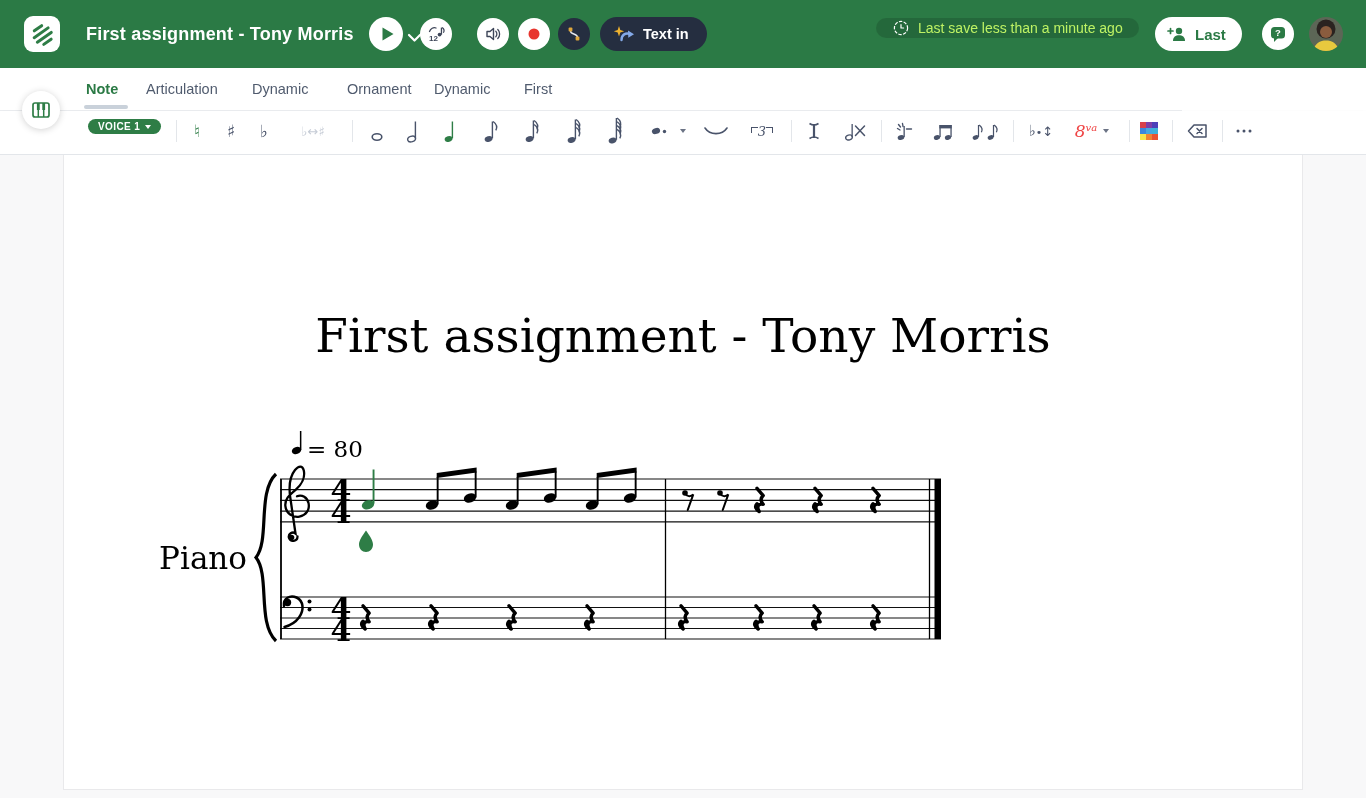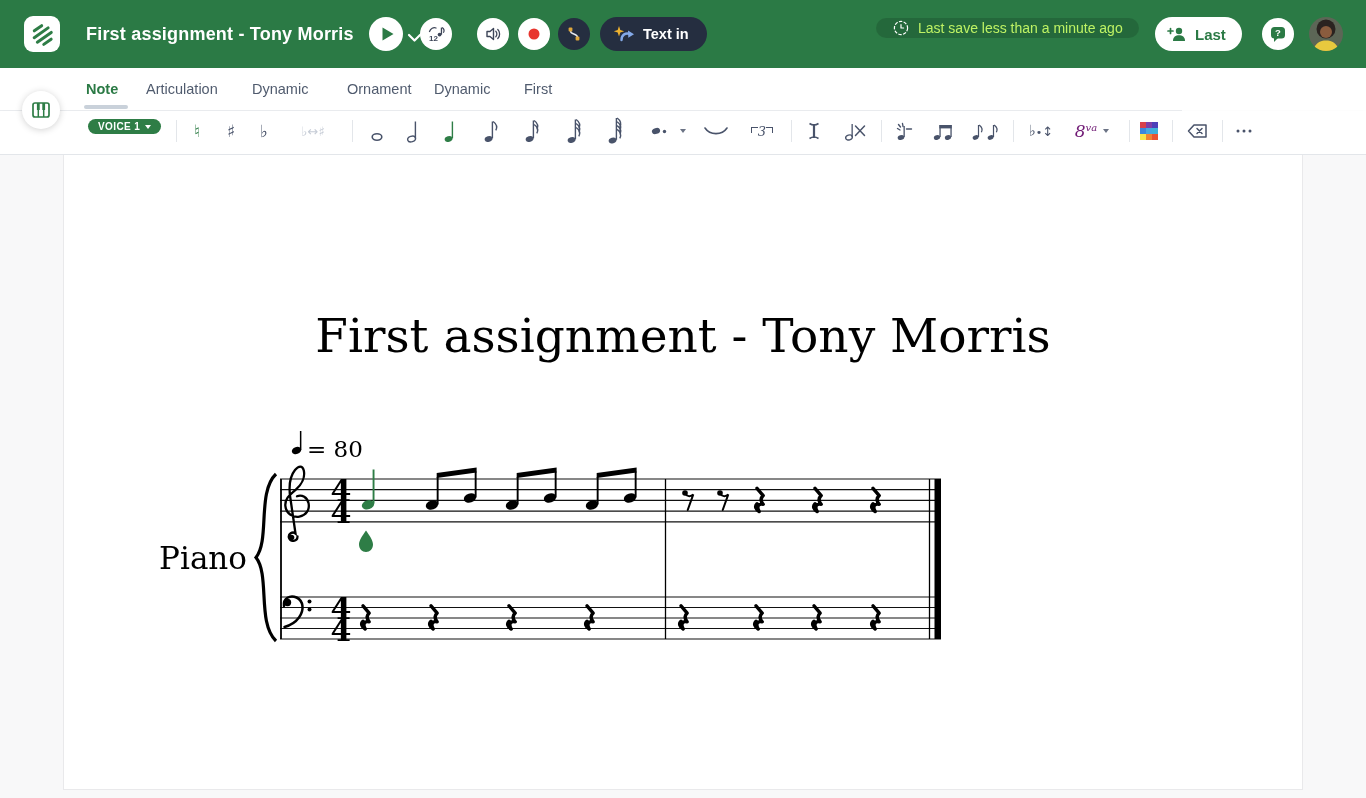--- a/index.html
+++ b/index.html
@@ -390,21 +390,21 @@
         <ellipse cx="19.6" cy="17.5" rx="3" ry="2.2" transform="rotate(-18 19.6 17.5)" fill="#49536a"></ellipse>
         <rect x="21.9" y="5" width="1.2" height="12" fill="#49536a"></rect>
         <path d="M23.1,5 C26,7 26.8,9.5 25.4,12.3" fill="none" stroke="#49536a" stroke-width="1.3"></path>
       </svg>
   </div>
   <div class="t2div" style="left:1013px"></div>
   <div class="t2" style="left:1022px;width:38px">
     <span class="sym" style="font-size:15px"><span>♭</span><span style="font-size:11px">•</span><span style="font-size:13px">↕</span></span>
   </div>
   <div class="t2" style="left:1066px;width:40px">
-    <span style="font-family:'DejaVu Serif',serif;font-style:italic;color:#701a75"><span style="font-size:17px">8</span><span style="font-size:10px;vertical-align:6px">va</span></span>
+    <span style="font-family:'DejaVu Serif',serif;font-style:italic;color:#ef4444"><span style="font-size:17px">8</span><span style="font-size:10px;vertical-align:6px">va</span></span>
   </div>
   <div class="t2" style="left:1097px;width:18px">
       <span class="caret"></span>
     </div>
   <div class="t2div" style="left:1129px"></div>
   <div class="t2" style="left:1133px">
       <span class="pal">
         <span style="background: rgb(216, 64, 74);"></span>
         <span style="background: rgb(125, 63, 168);"></span>
         <span style="background: rgb(77, 63, 184);"></span>

